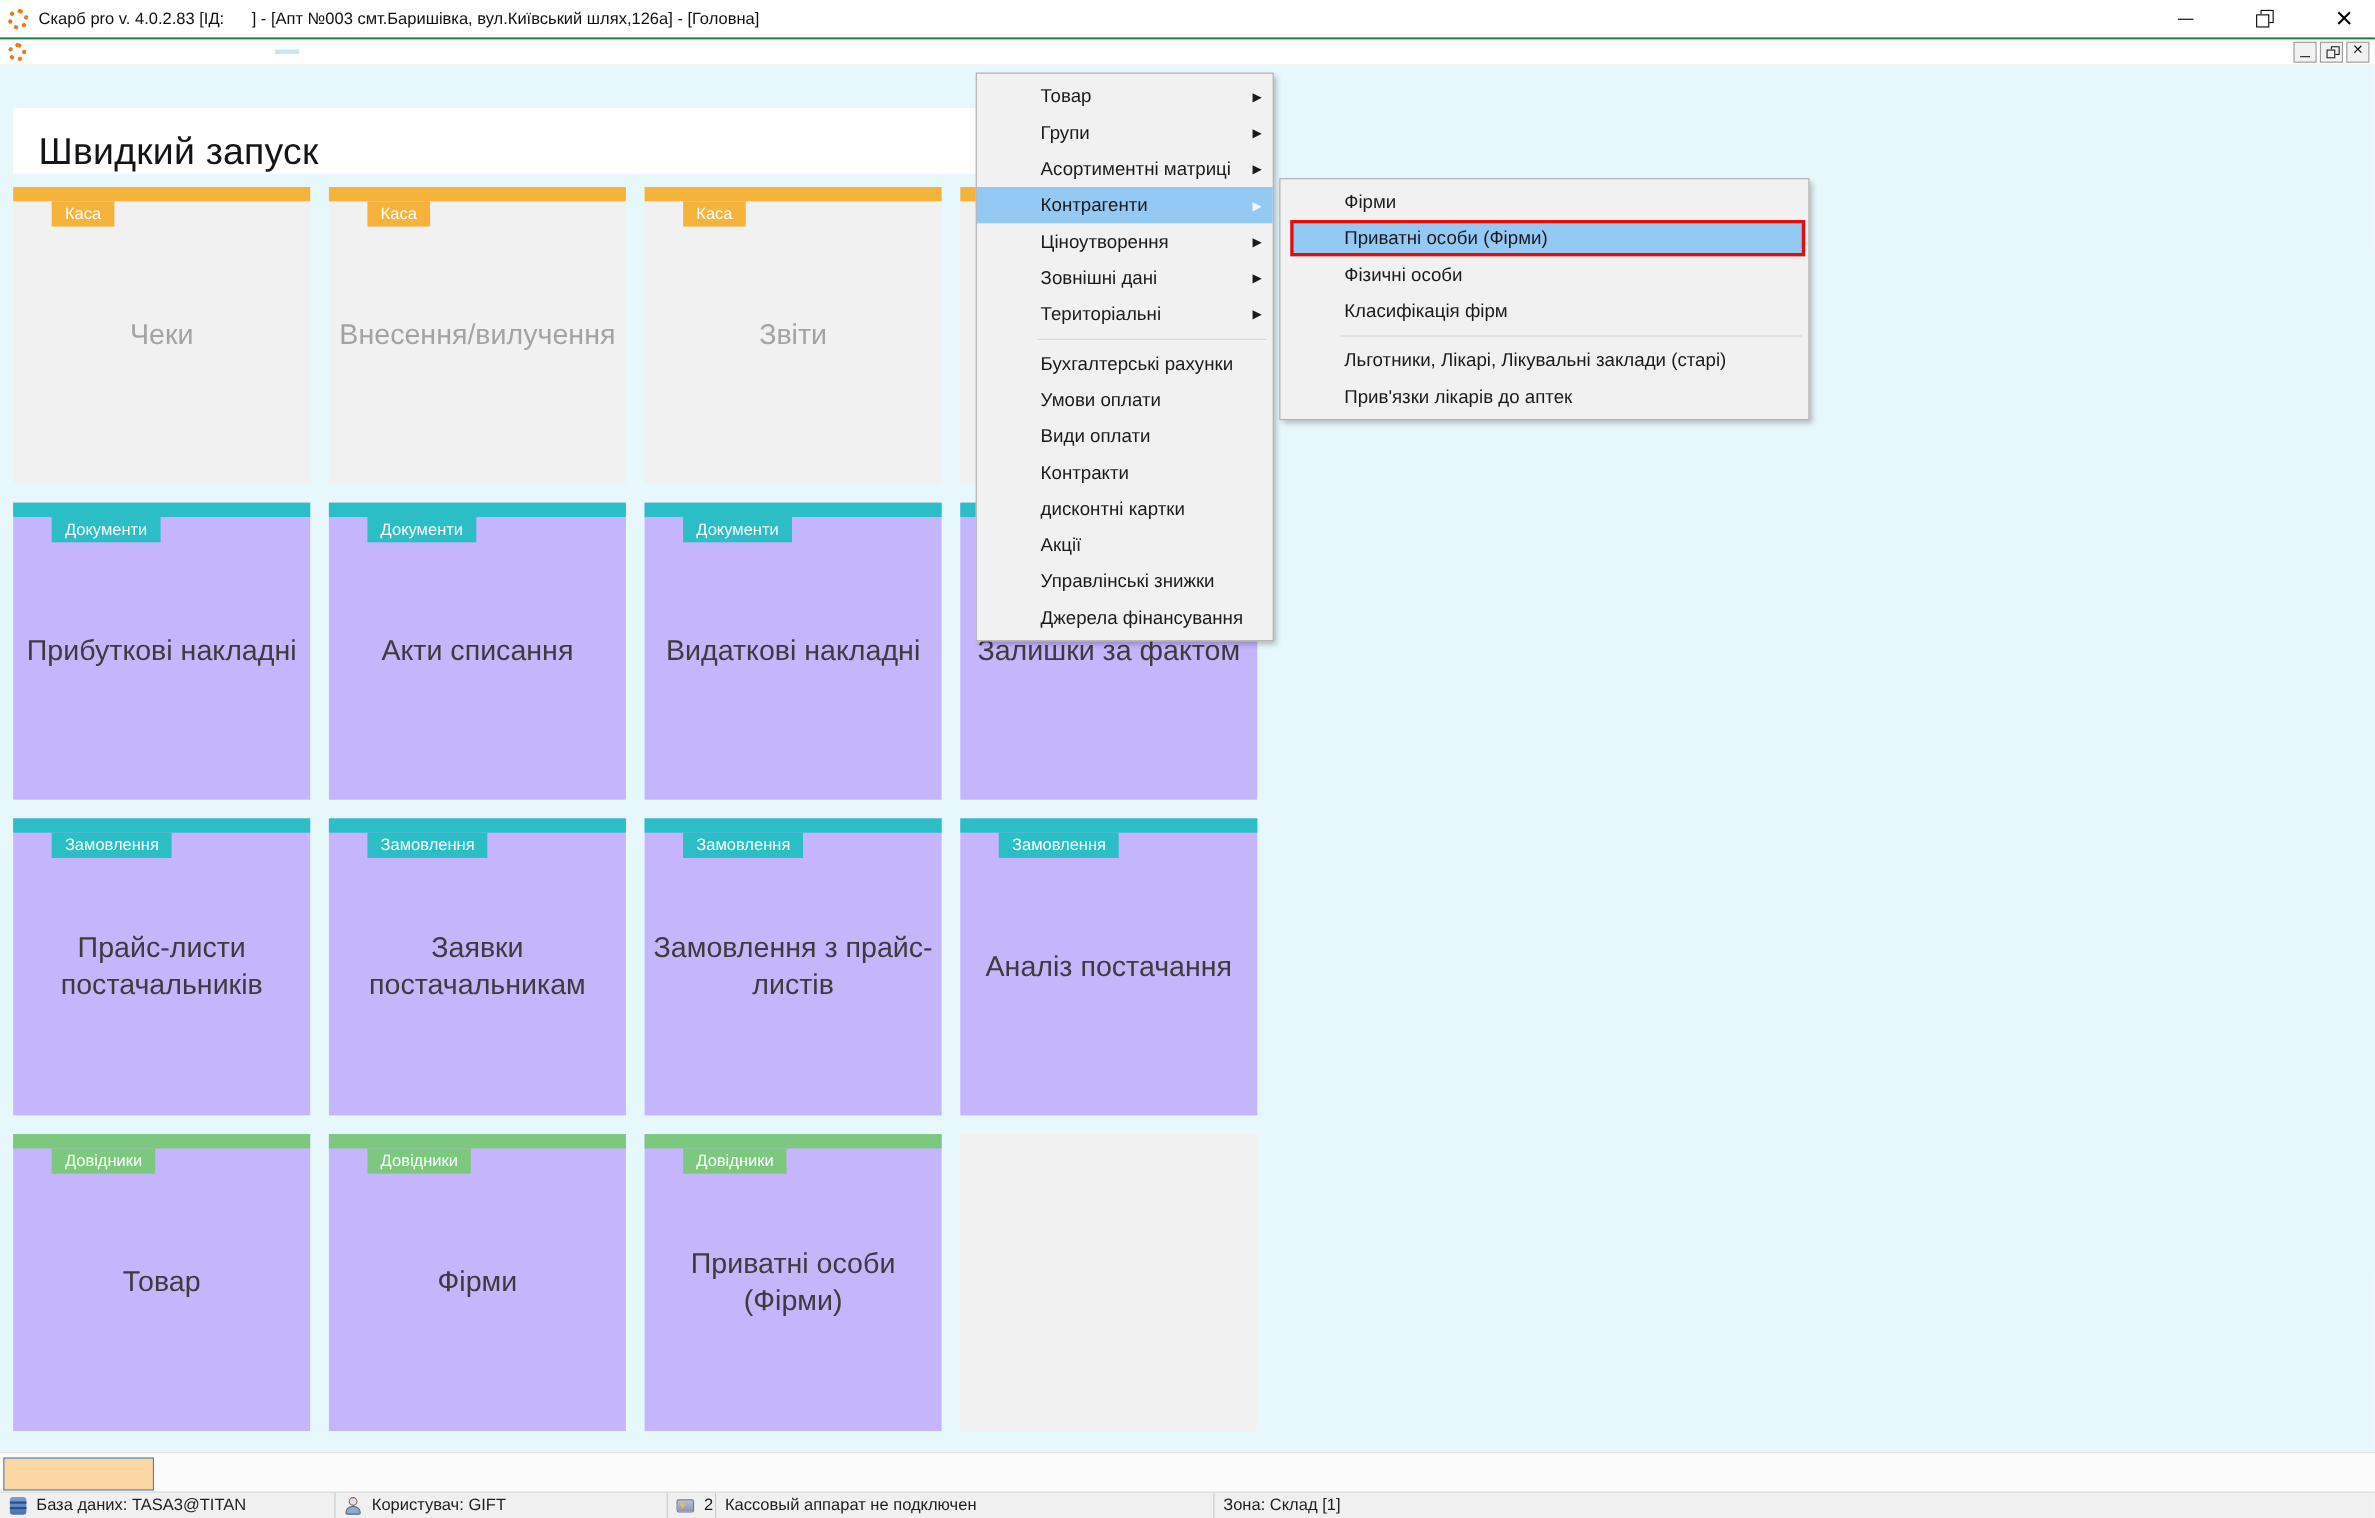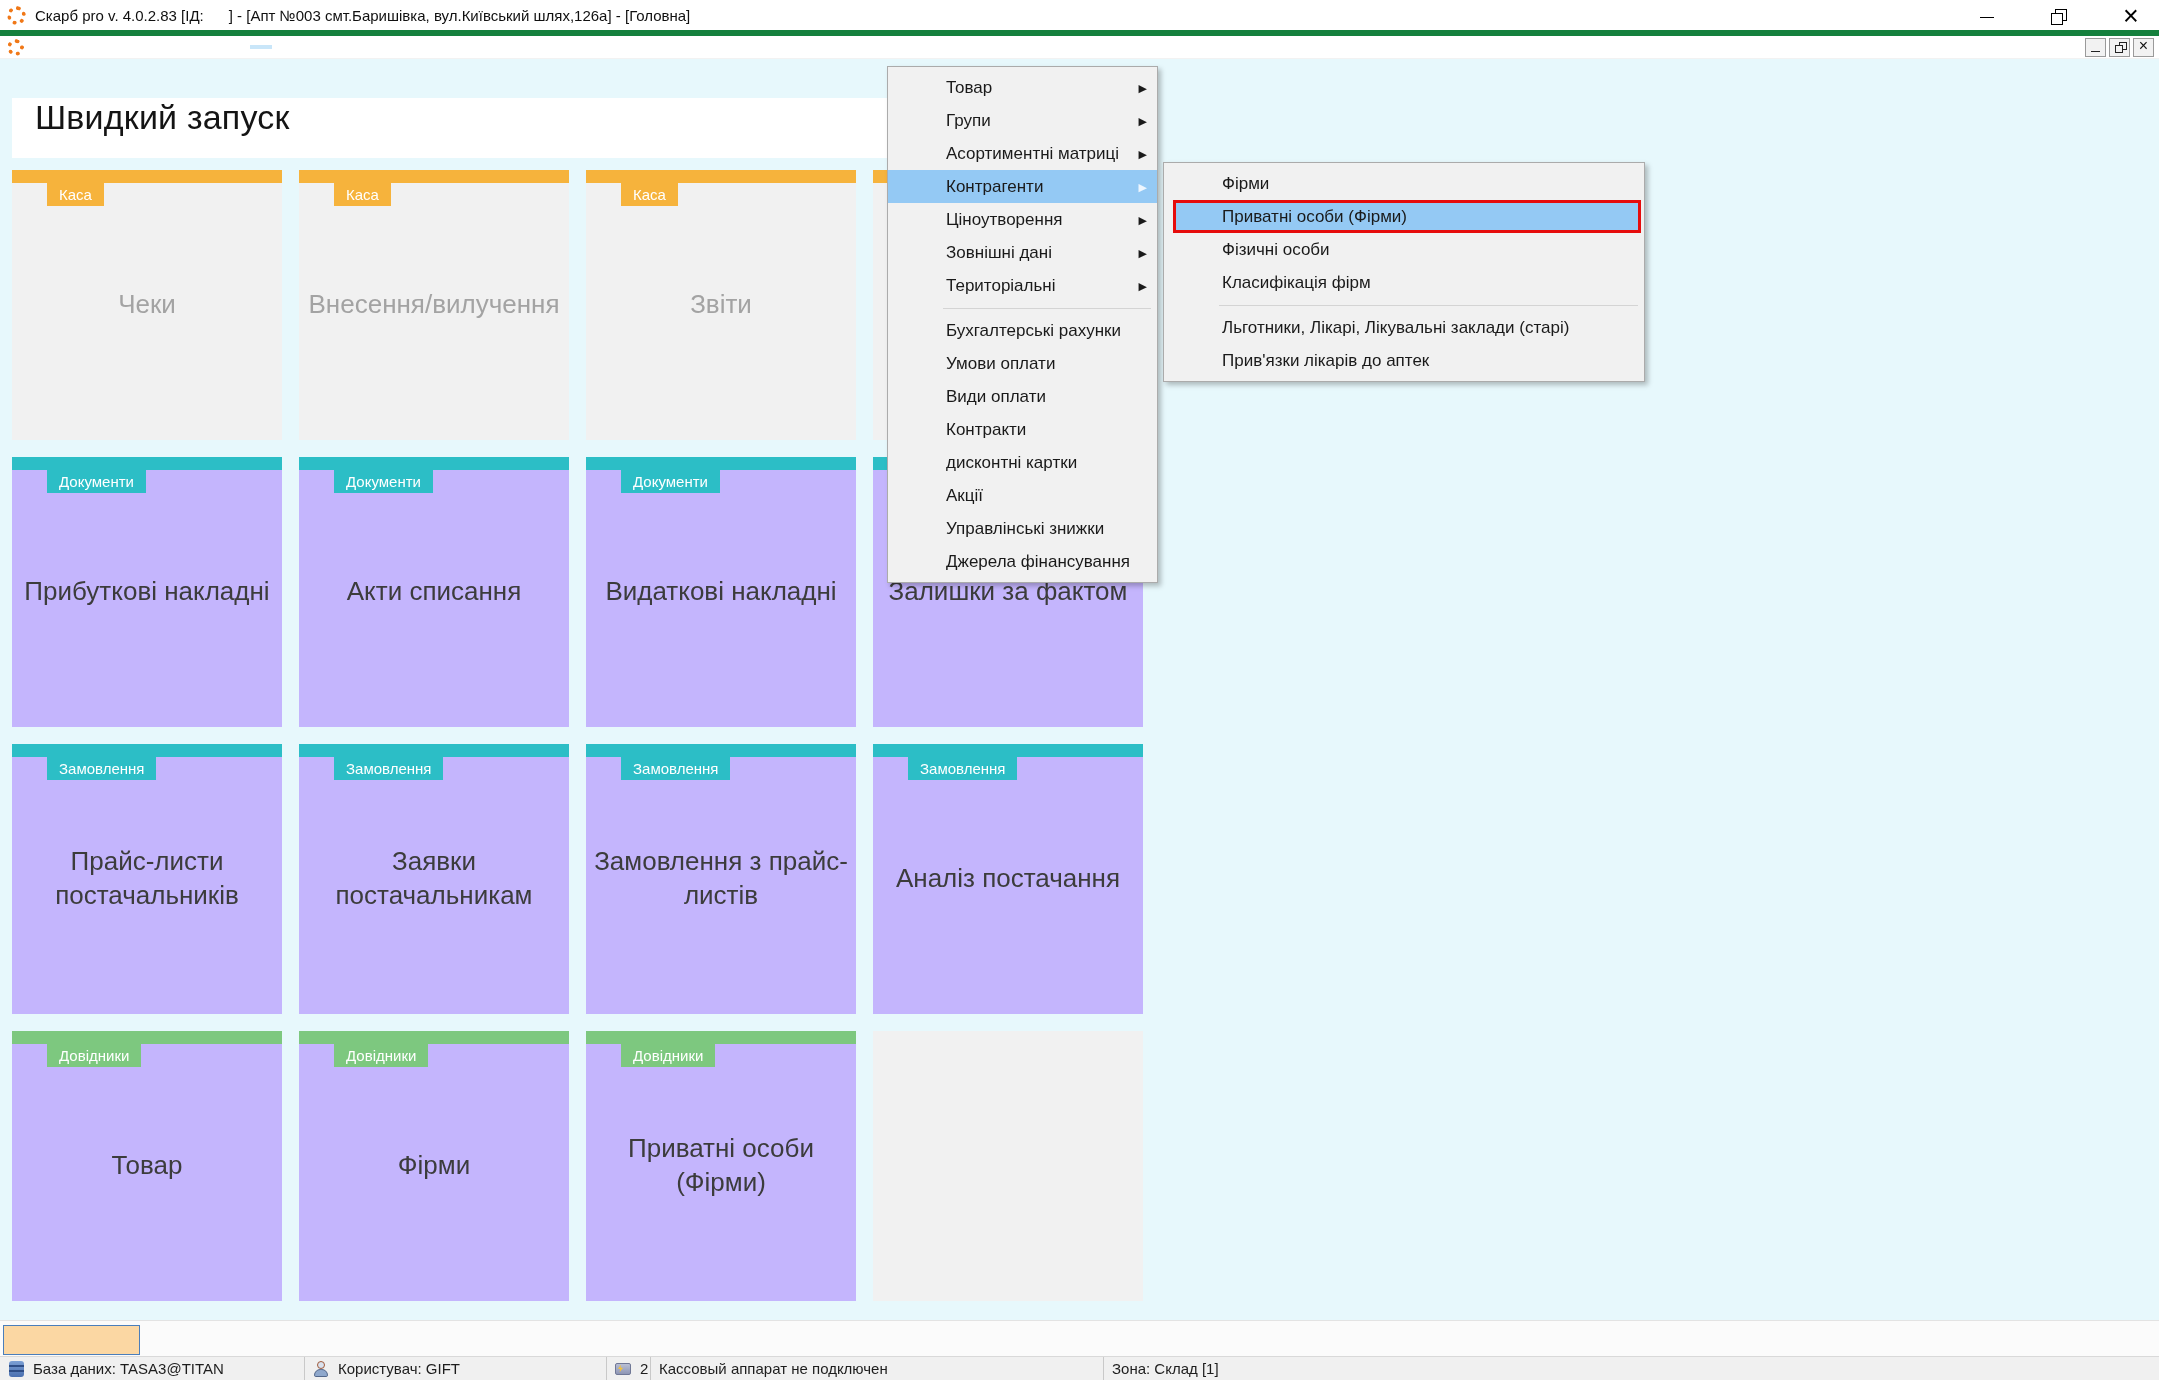--- a/index.html
+++ b/index.html
@@ -3,21 +3,21 @@
 <meta charset="utf-8">
 <style>
   html,body{margin:0;padding:0}
   body{
     width:2159px;height:1380px;position:relative;overflow:hidden;
     font-family:"Liberation Sans","DejaVu Sans",sans-serif;background:#ffffff;
     -webkit-font-smoothing:antialiased;
   }
   
   .titlebar{position:absolute;left:0;top:0;width:2159px;height:36px;background:#fff;
-    display:flex;align-items:center;padding-left:7px;box-sizing:border-box;border-bottom:6px solid #15803d}
+    display:flex;align-items:center;padding-left:7px;box-sizing:border-box;border-bottom:2px solid #15803d}
   .app-logo-icon{width:19px;height:19px;border-radius:50%;border:4.5px dotted #f07818;box-sizing:border-box;
     transform:rotate(18deg);flex:0 0 auto}
   .title-text{font-size:15px;color:#101010;margin-left:9px;white-space:pre}
   .win-controls{position:absolute;right:12px;top:2px;display:flex;gap:40px}
   .win-btn{width:32px;height:30px;position:relative;display:inline-block;cursor:default}
   .minimize-icon::after{content:"";position:absolute;left:9px;top:15px;width:14px;border-bottom:1.7px solid #000}
   .restore-icon::before{content:"";position:absolute;left:12px;top:7px;width:10px;height:10px;border:1.5px solid #000}
   .restore-icon::after{content:"";position:absolute;left:8px;top:11px;width:10px;height:10px;border:1.5px solid #000;background:#fff}
   .close-icon::after{content:"×";position:absolute;left:0;right:0;top:0;text-align:center;font-size:27px;line-height:28px;color:#000}
 
@@ -29,21 +29,21 @@
   .menu-item.active{background:#c9e6f9}
   .mdi-controls{margin-left:auto;display:flex;margin-right:5px}
   .mdi-btn{width:21px;height:19px;border:1px solid #9a9a9a;background:#f2f2f2;position:relative;margin-left:3px;box-sizing:border-box}
   .mdi-minimize-icon::after{content:"";position:absolute;left:5px;bottom:4px;width:9px;border-bottom:1.5px solid #222}
   .mdi-restore-icon::before{content:"";position:absolute;left:9px;top:3px;width:6px;height:6px;border:1.2px solid #222}
   .mdi-restore-icon::after{content:"";position:absolute;left:5px;top:6px;width:6px;height:6px;border:1.2px solid #222;background:#f2f2f2}
   .mdi-close-icon::after{content:"×";position:absolute;left:0;right:0;top:-2px;text-align:center;font-size:16px;color:#111}
 
   
   .content{position:absolute;left:0;top:59px;width:2159px;height:1261px;background:#e7f8fc}
-  .ql-header{position:absolute;left:12px;top:98px;width:1114px;height:60px;background:#ffffff;display:flex;align-items:flex-start}
+  .ql-header{position:absolute;left:12px;top:98px;width:1114px;height:60px;background:#ffffff;display:flex;align-items:flex-end}
   .ql-title{font-size:34px;color:#141414;margin-left:23px;letter-spacing:.2px}
 
   .tiles{position:absolute;left:12px;top:170px;display:grid;grid-template-columns:repeat(4,270px);grid-auto-rows:270px;gap:17px}
   .tile{position:relative;background:#c4b5fd;cursor:pointer}
   .tile.disabled{background:#f1f1f1}
   .tile.empty{background:#f1f1f1;cursor:default}
   .tile-strip{height:13px;background:var(--c,#ccc)}
   .tile-tag{position:absolute;top:13px;left:35px;background:var(--c,#ccc);color:#fff;font-size:15px;padding:3px 12px;white-space:nowrap}
   .tile-label{position:absolute;left:0;top:0;right:0;bottom:0;display:flex;align-items:center;justify-content:center;
     text-align:center;font-size:26px;color:#3c3c3c;line-height:1.3;padding:0 8px;overflow-wrap:break-word}

